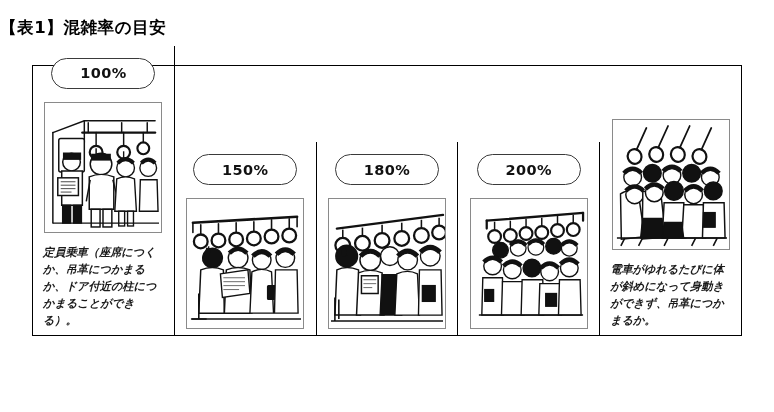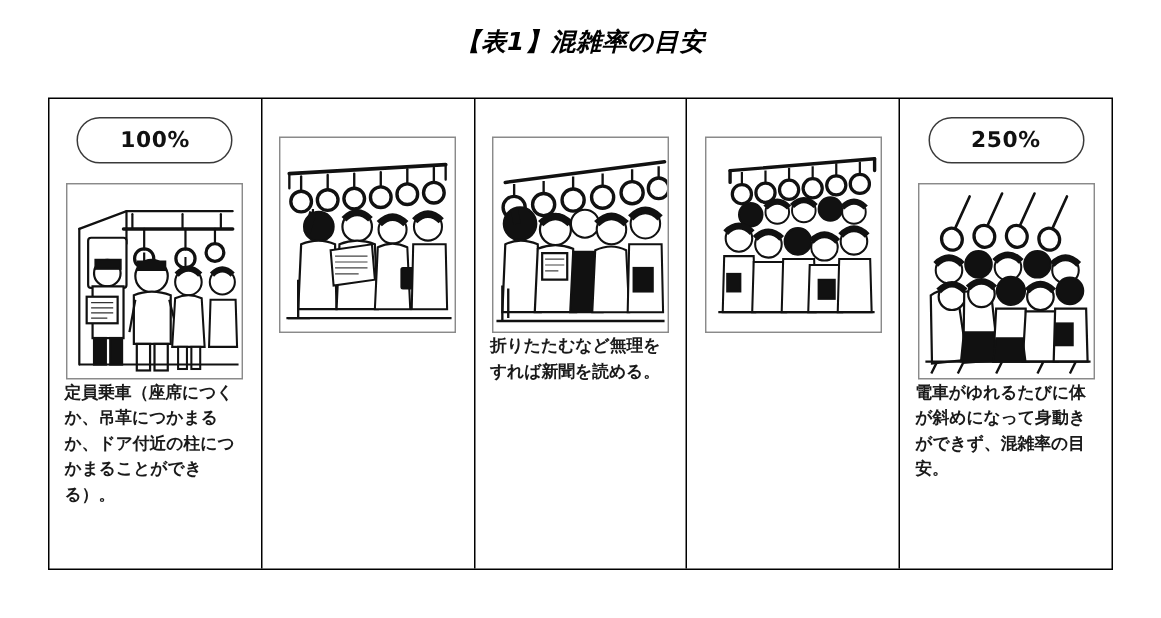--- a/index.html
+++ b/index.html
@@ -22,40 +22,39 @@
     height: 412px;
     background: #ffffff;
   }
 
   
   .title {
     position: absolute;
     left: 0;
     top: 18px;
     width: 774px;
-    text-align: center;
     font-size: 16.5px;
     font-weight: bold;
     letter-spacing: 0.6px;
     color: #000000;
     line-height: 1.2;
-    font-style: italic;
   }
 
   
   .table-frame {
     position: absolute;
     left: 32px;
     top: 65px;
     width: 710px;
-    height: 315px;
+    height: 271px;
     border: 1.5px solid #000000;
     box-sizing: border-box;
     display: flex;
     background: #ffffff;
+    align-items: flex-end;
   }
 
   .col {
     flex: 1 1 0;
     box-sizing: border-box;
     border-right: 1.5px solid #000000;
     display: flex;
     flex-direction: column;
     align-items: center;
     padding: 12px 8px 6px 8px;
@@ -96,29 +95,31 @@
     position: relative;
   }
   .illus-box svg {
     display: block;
     width: 100%;
     height: 100%;
   }
 
   
   .caption {
+    margin-top: 11px;
     width: 100%;
     font-size: 11.2px;
     line-height: 1.52;
     font-weight: bold;
     text-align: left;
     color: #1a1a1a;
     word-break: break-all;
     padding-left: 2px;
     box-sizing: border-box;
+    font-style: italic;
   }
 </style>
 </head>
 <body>
 
 <div class="page">
 
   <div class="title">【表1】混雑率の目安</div>
 
   <div class="table-frame">
@@ -192,20 +193,21 @@
           <g stroke="#111" stroke-width="1.3">
             <path d="M8 122 L116 122"></path>
           </g>
         </svg>
       </div>
 
       <div class="caption">定員乗車（座席につくか、吊革につかまるか、ドア付近の柱につかまることができる）。</div>
     </div>
 
     <div class="col">
+      <div class="badge">150%</div>
 
       <div class="illus-box">
         <svg viewBox="0 0 118 131" xmlns="http://www.w3.org/2000/svg">
           <rect x="0" y="0" width="118" height="131" fill="#ffffff"></rect>
           <g stroke="#111" stroke-width="1.6" fill="none" stroke-linecap="round">
             <path d="M6 24 L112 18" stroke-width="2.6"></path>
             <path d="M6 24 L6 34 M112 18 L112 28"></path>
 
             <path d="M14 26 L14 36"></path>
               <circle cx="14" cy="43" r="7" stroke-width="2.3"></circle>
@@ -256,20 +258,21 @@
           <g stroke="#111" stroke-width="1.6" fill="none">
             <path d="M12 96 L12 122 M5 122 L20 122"></path>
             <path d="M4 122 L116 122"></path>
           </g>
         </svg>
       </div>
 
     </div>
 
     <div class="col">
+      <div class="badge">180%</div>
 
       <div class="illus-box">
         <svg viewBox="0 0 118 131" xmlns="http://www.w3.org/2000/svg">
           <rect x="0" y="0" width="118" height="131" fill="#ffffff"></rect>
           <g stroke="#111" stroke-width="2.4" fill="none" stroke-linecap="round">
             <path d="M8 30 L116 16"></path>
           </g>
           <g stroke="#111" stroke-width="1.6" fill="none">
             <path d="M14 31 L14 40"></path>
               <circle cx="14" cy="47" r="7.5" stroke-width="2.3"></circle>
@@ -318,24 +321,24 @@
             <path d="M92 72 L91 118 L115 118 L114 72 Z"></path>
             <rect x="95" y="88" width="13" height="16" fill="#111"></rect>
           </g>
           <g stroke="#111" stroke-width="1.6" fill="none">
             <path d="M6 100 L6 124 M2 124 L116 124"></path>
             <path d="M10 102 L10 122"></path>
           </g>
         </svg>
       </div>
 
-      <div class="caption">折りたたむなど無理をすれば新聞を読める。</div>
     </div>
 
     <div class="col">
+      <div class="badge">200%</div>
 
       <div class="illus-box">
         <svg viewBox="0 0 118 131" xmlns="http://www.w3.org/2000/svg">
           <rect x="0" y="0" width="118" height="131" fill="#ffffff"></rect>
           <g stroke="#111" stroke-width="2.3" fill="none" stroke-linecap="round">
             <path d="M16 22 L114 14"></path>
             <path d="M16 22 L16 30 M114 14 L114 22"></path>
           </g>
           <g stroke="#111" stroke-width="1.5" fill="none">
             <path d="M24 23 L24 32"></path>
@@ -390,21 +393,20 @@
           </g>
           <g stroke="#111" stroke-width="1.5">
             <path d="M8 118 L114 118"></path>
           </g>
         </svg>
       </div>
 
     </div>
 
     <div class="col">
-      <div class="badge">250%</div>
 
       <div class="illus-box">
         <svg viewBox="0 0 118 131" xmlns="http://www.w3.org/2000/svg">
           <rect x="0" y="0" width="118" height="131" fill="#ffffff"></rect>
 
           <g stroke="#111" stroke-width="1.8" fill="none" stroke-linecap="round">
             <path d="M34 8 L24 30"></path>
               <ellipse cx="22" cy="37" rx="7" ry="7.5" stroke-width="2.2" transform="rotate(-18 22 37)"></ellipse>
             <path d="M56 6 L46 28"></path>
               <ellipse cx="44" cy="35" rx="7" ry="7.5" stroke-width="2.2" transform="rotate(-18 44 35)"></ellipse>
@@ -450,17 +452,17 @@
             <path d="M52 104 L50 120 L72 120 L70 104 Z"></path>
             <rect x="92" y="94" width="12" height="15"></rect>
           </g>
           <g stroke="#111" stroke-width="1.6">
             <path d="M4 120 L116 120"></path>
             <path d="M12 120 L8 128 M30 120 L26 128 M56 120 L52 128 M84 120 L80 128 M106 120 L102 128"></path>
           </g>
         </svg>
       </div>
 
-      <div class="caption">電車がゆれるたびに体が斜めになって身動きができず、混雑率の目安。</div>
+      <div class="caption">電車がゆれるたびに体が斜めになって身動きができず、吊革につかまるか。</div>
     </div>
 
   </div>
 </div>
 
 </body></html>

